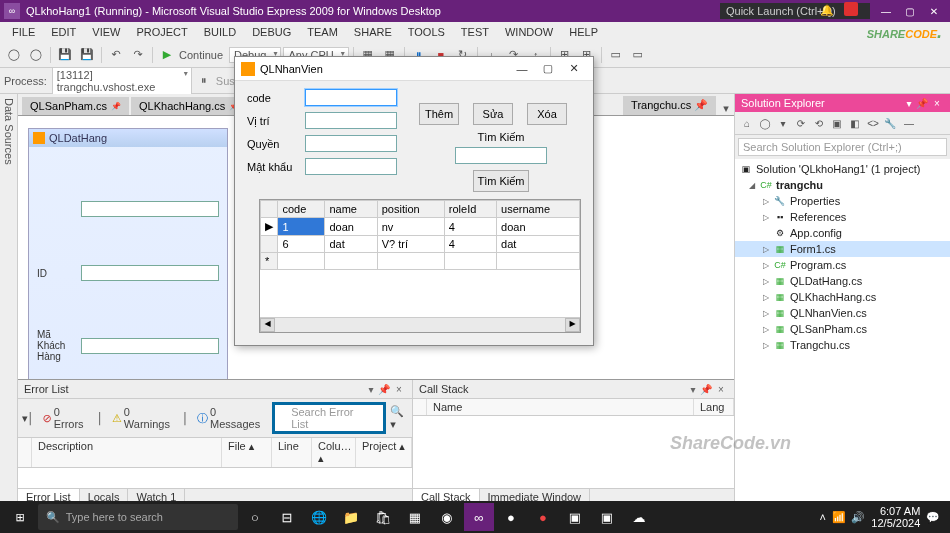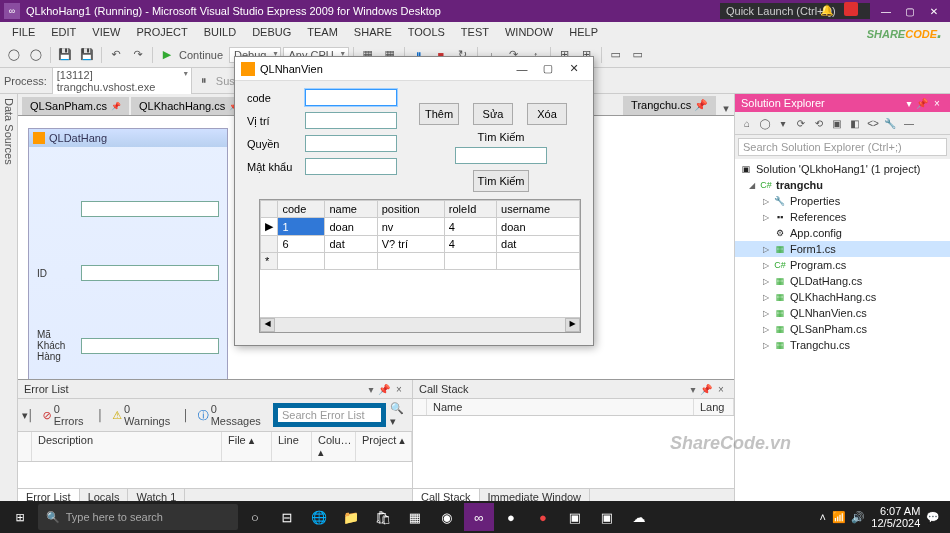--- a/index.html
+++ b/index.html
@@ -67,21 +67,21 @@
 
 
 .bottom { display: flex; height: 126px; border-top: 1px solid #999; }
 .errlist { width: 395px; background: #fff; border-right: 1px solid #ccc; display: flex; flex-direction: column; }
 .callstack { flex: 1; background: #fff; display: flex; flex-direction: column; }
 .btm-hdr { background: #eee; color: #333; padding: 3px 6px; font-size: 11px; display: flex; align-items: center; border-bottom: 1px solid #ccc; }
 .btm-hdr .sp { flex: 1; }
 .btm-hdr .ic { width: 14px; text-align: center; font-size: 10px; color: #666; }
 .err-toolbar { background: #eee; padding: 3px 4px; display: flex; align-items: center; gap: 4px; border-bottom: 1px solid #ccc; font-size: 11px; color: #444; }
 .err-toolbar .cnt { display: flex; align-items: center; gap: 2px; padding: 1px 4px; }
-.err-toolbar .srch { border: 5px solid #0369a1; padding: 1px 4px; background: #fff; color: #999; width: 120px; margin-left: auto; }
+.err-toolbar .srch { border: 3px solid #0369a1; padding: 1px 16px; background: #fff; color: #999; width: 120px; margin-left: auto; }
 .err-cols { display: flex; border-bottom: 1px solid #ccc; background: #f8f8f8; font-size: 11px; color: #333; }
 .err-cols .c { padding: 2px 6px; border-right: 1px solid #ddd; }
 .btm-tabs { background: #eee; border-top: 1px solid #ccc; display: flex; font-size: 11px; }
 .btm-tabs .t { padding: 2px 8px; border-right: 1px solid #ccc; color: #333; }
 .btm-tabs .t.active { background: #fff; }
 
 
 .statusbar { background: #ca5100; color: #fff; height: 20px; display: flex; align-items: center; padding: 0 8px; font-size: 11px; }
 
 

